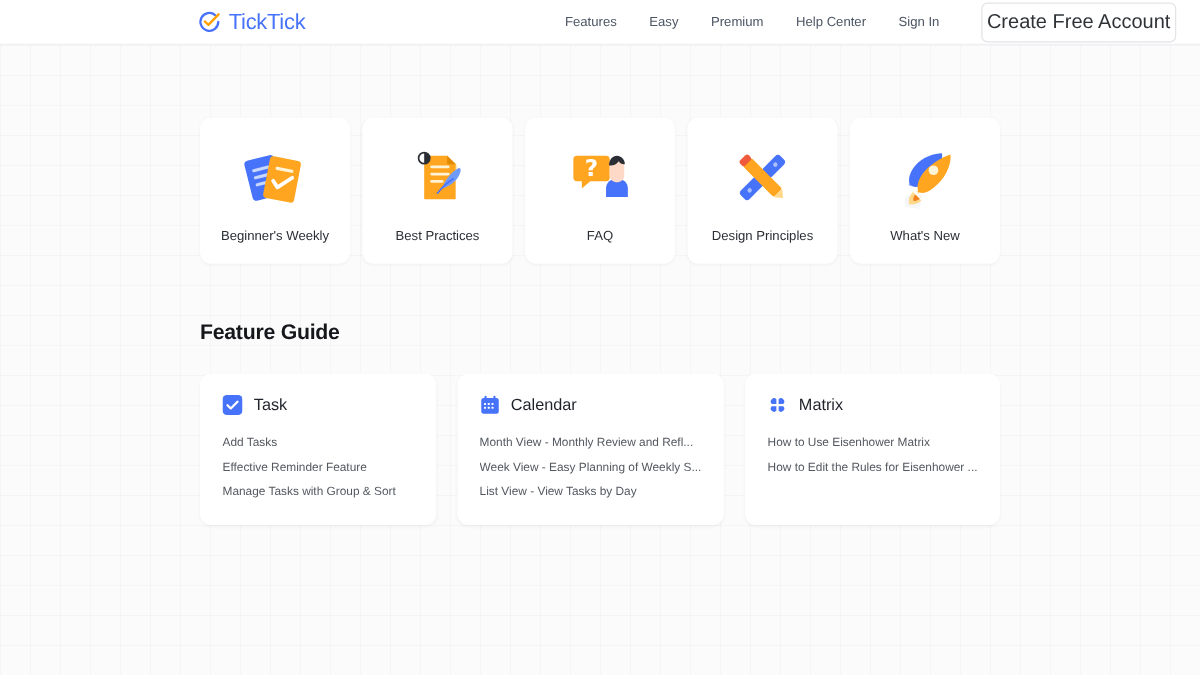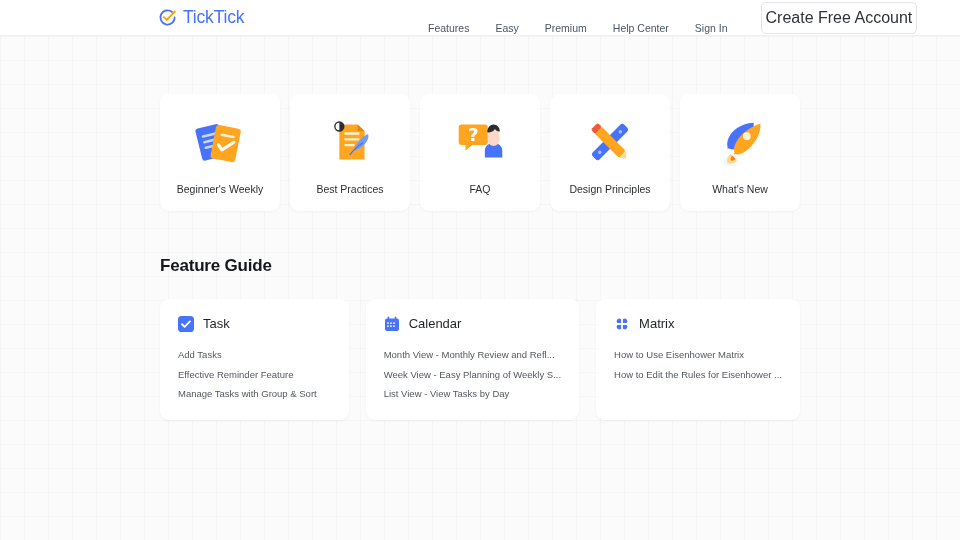--- a/index.html
+++ b/index.html
@@ -47,23 +47,23 @@
   .brand-name {
     font-size: 17.5px;
     font-weight: 500;
     color: #4772fa;
     letter-spacing: -0.2px;
     white-space: nowrap;
   }
 
   .nav {
     position: absolute;
-    left: 428px;
-    display: flex;
-    align-items: flex-end;
+    left: 452px;
+    display: flex;
+    align-items: center;
     gap: 0;
   }
   .nav-link {
     font-size: 10.5px;
     color: #4b5563;
     padding: 0 13px;
     white-space: nowrap;
     cursor: pointer;
     text-decoration: none;
   }

